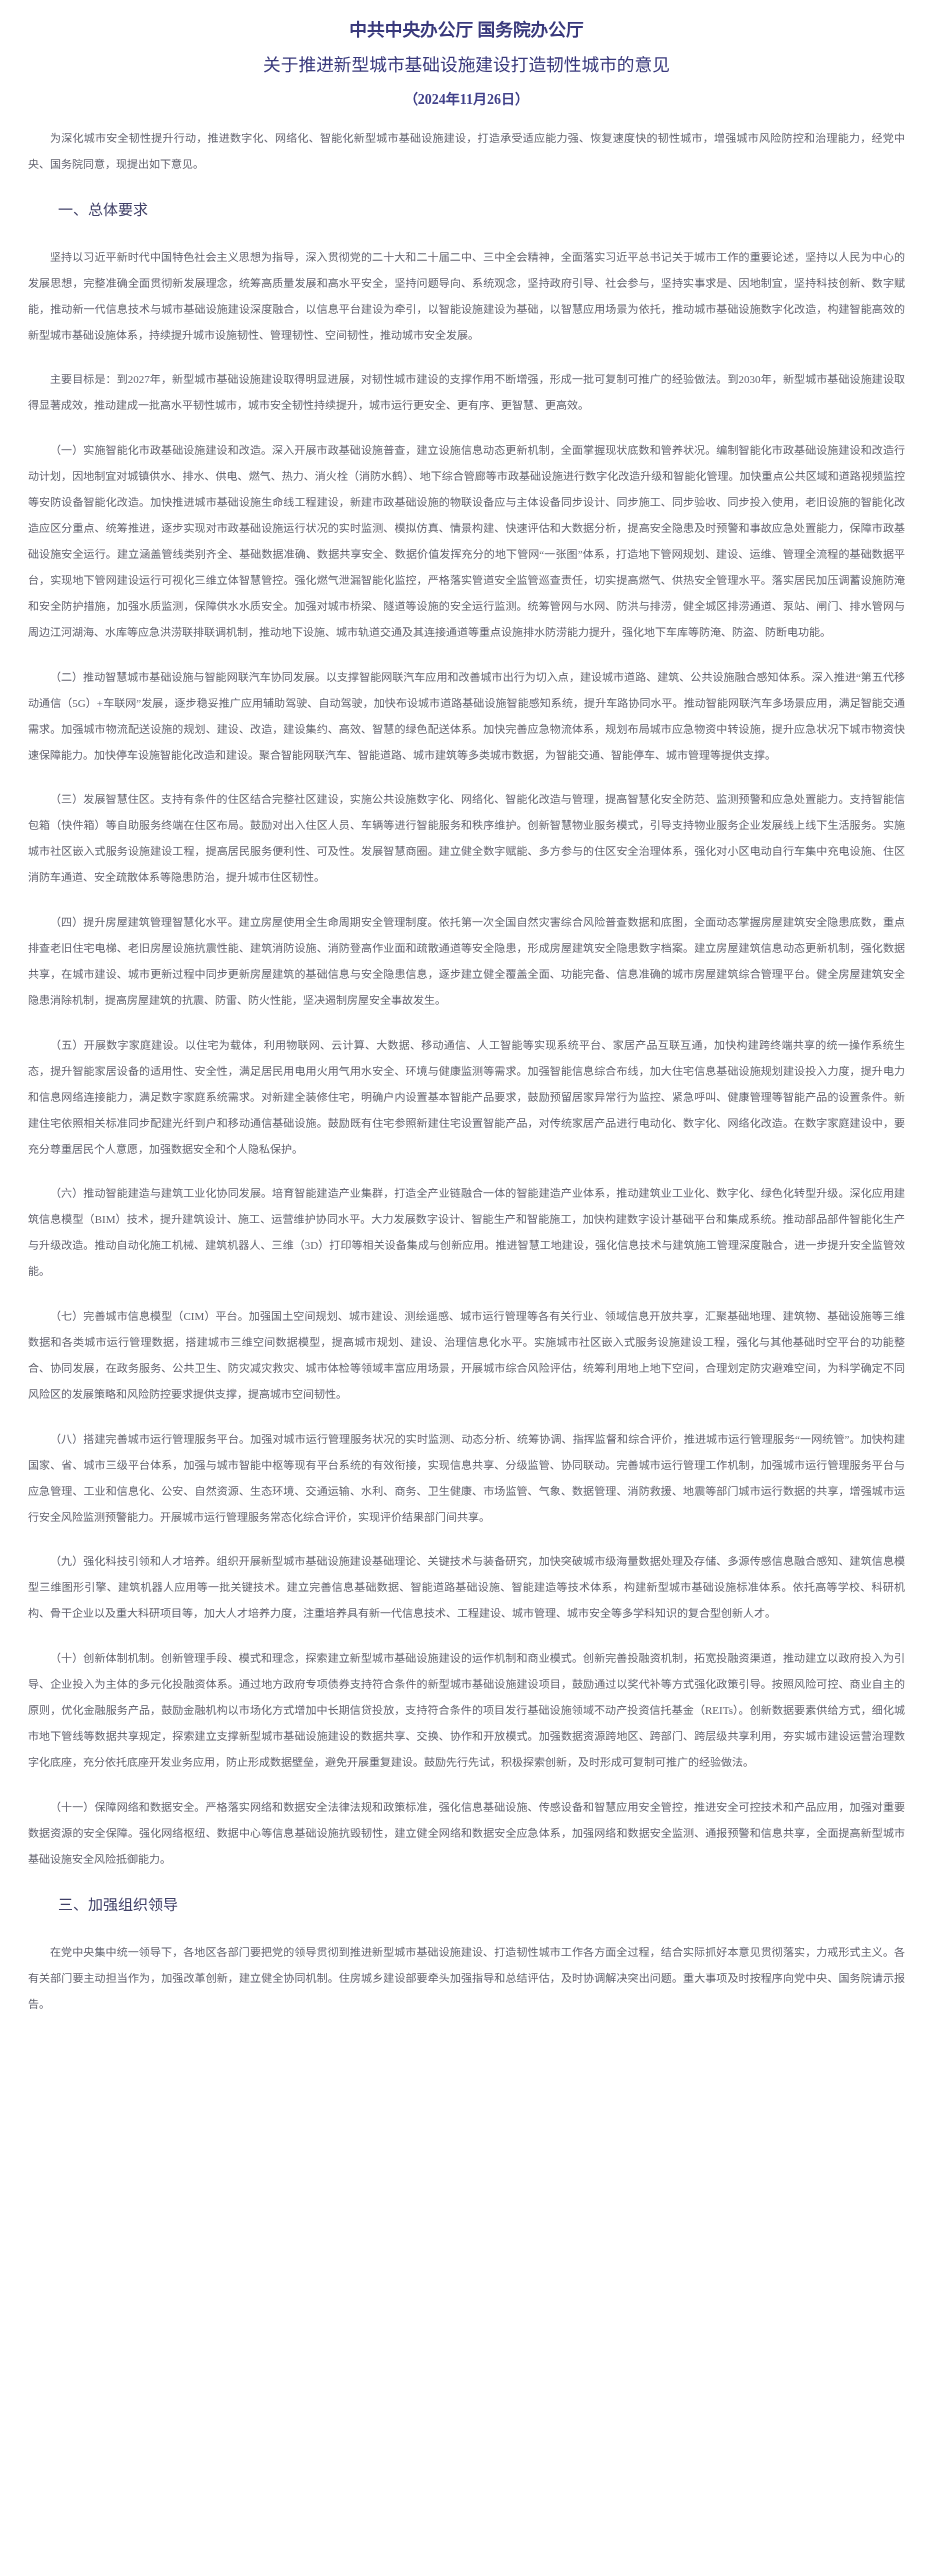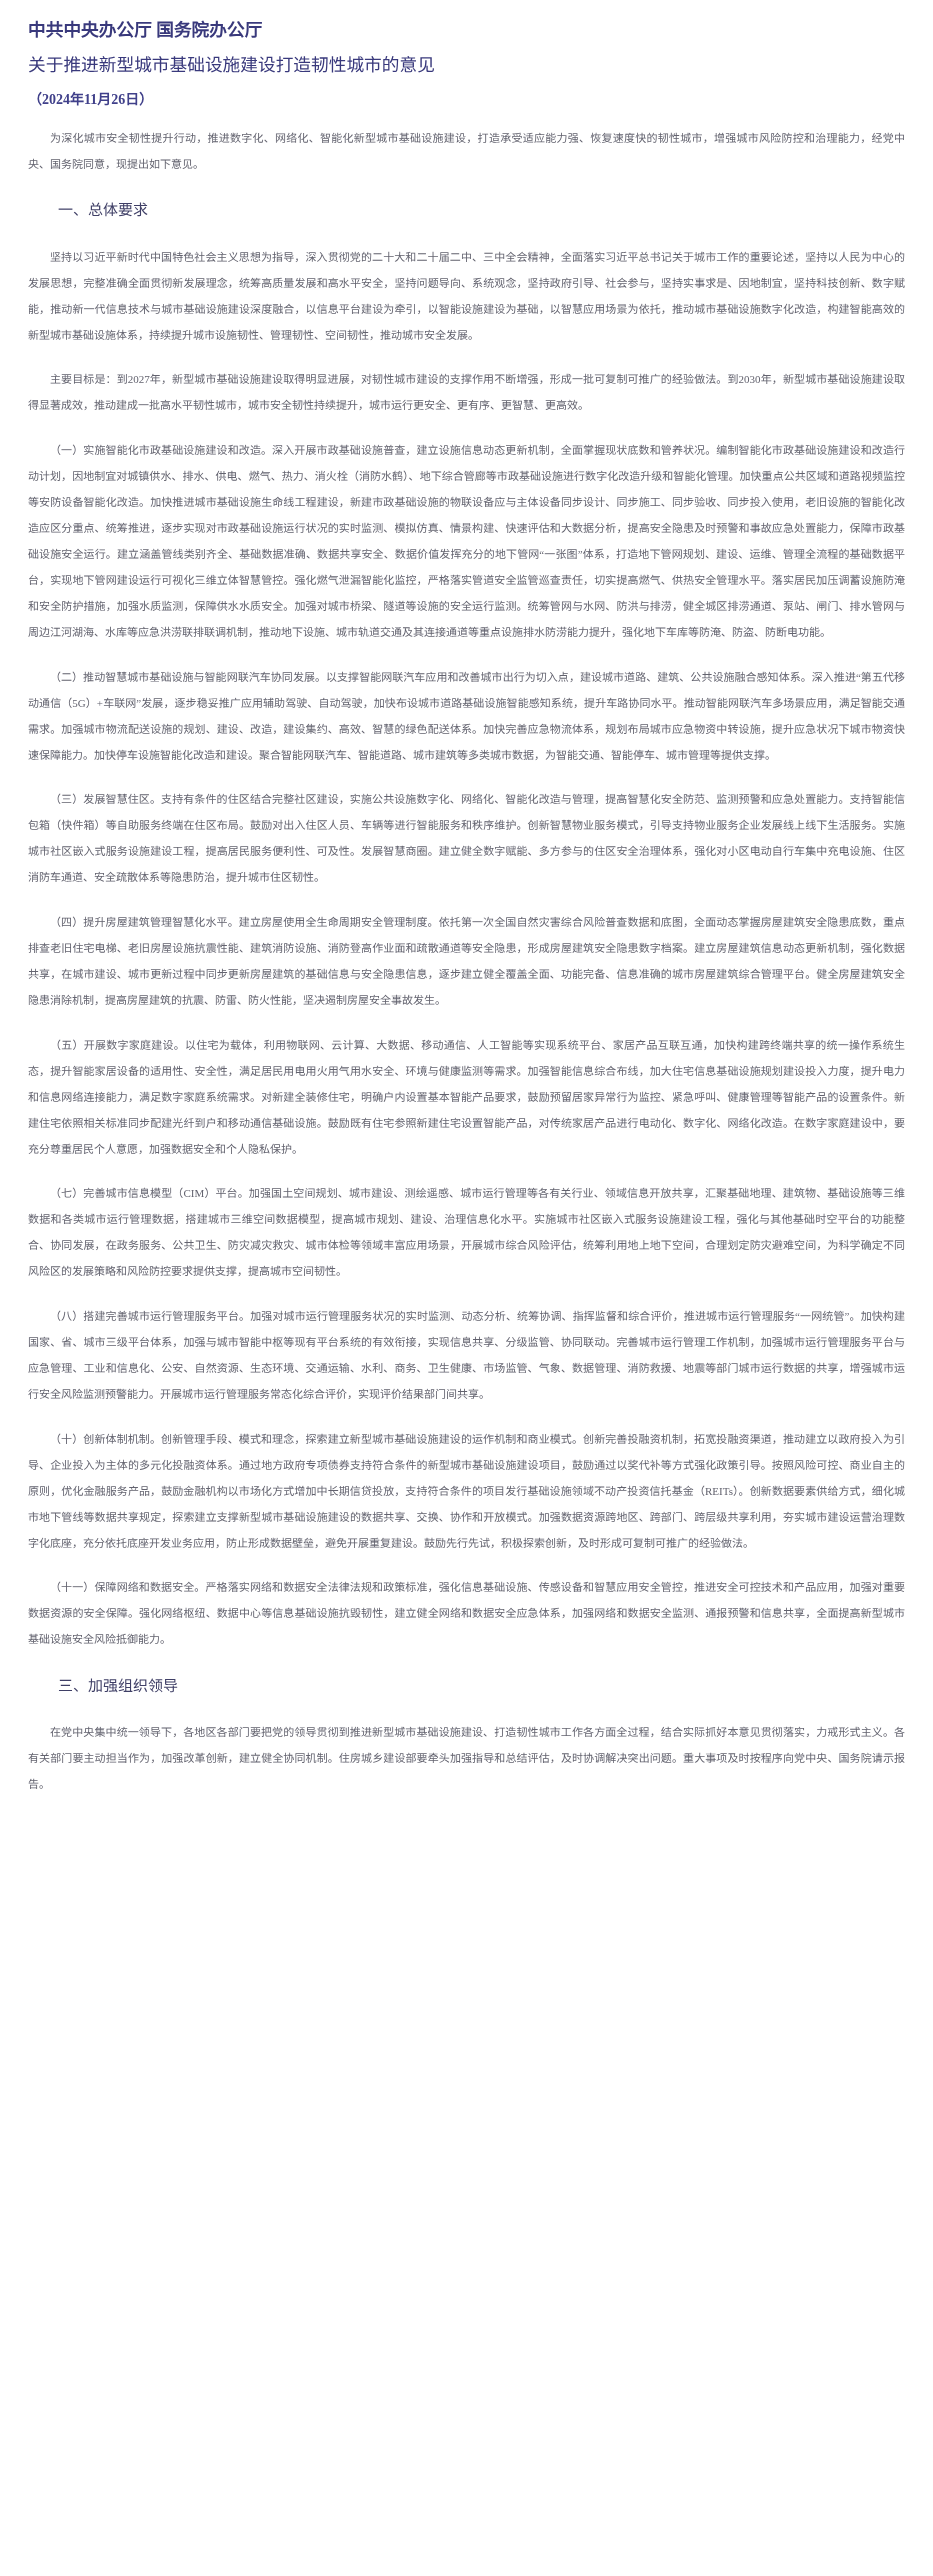--- a/index.html
+++ b/index.html
@@ -10,21 +10,21 @@
   body {
     width: 933px;
     font-family: "Liberation Serif", "DejaVu Serif", serif;
   }
   .page {
     width: 877px;
     padding: 13px 28px 56px 28px;
     background: #ffffff;
   }
   .doc-header {
-    text-align: left;
+    text-align: center;
     color: #39397c;
   }
   .doc-issuer {
     font-size: 17.7px;
     font-weight: bold;
     line-height: 35px;
   }
   .doc-title {
     font-size: 17.7px;
     font-weight: normal;
@@ -75,22 +75,24 @@
 
     <h3 class="sec-heading">一、总体要求</h3>
     <p class="para">坚持以习近平新时代中国特色社会主义思想为指导，深入贯彻党的二十大和二十届二中、三中全会精神，全面落实习近平总书记关于城市工作的重要论述，坚持以人民为中心的发展思想，完整准确全面贯彻新发展理念，统筹高质量发展和高水平安全，坚持问题导向、系统观念，坚持政府引导、社会参与，坚持实事求是、因地制宜，坚持科技创新、数字赋能，推动新一代信息技术与城市基础设施建设深度融合，以信息平台建设为牵引，以智能设施建设为基础，以智慧应用场景为依托，推动城市基础设施数字化改造，构建智能高效的新型城市基础设施体系，持续提升城市设施韧性、管理韧性、空间韧性，推动城市安全发展。</p>
     <p class="para">主要目标是：到2027年，新型城市基础设施建设取得明显进展，对韧性城市建设的支撑作用不断增强，形成一批可复制可推广的经验做法。到2030年，新型城市基础设施建设取得显著成效，推动建成一批高水平韧性城市，城市安全韧性持续提升，城市运行更安全、更有序、更智慧、更高效。</p>
 
     <p class="para">（一）实施智能化市政基础设施建设和改造。深入开展市政基础设施普查，建立设施信息动态更新机制，全面掌握现状底数和管养状况。编制智能化市政基础设施建设和改造行动计划，因地制宜对城镇供水、排水、供电、燃气、热力、消火栓（消防水鹤）、地下综合管廊等市政基础设施进行数字化改造升级和智能化管理。加快重点公共区域和道路视频监控等安防设备智能化改造。加快推进城市基础设施生命线工程建设，新建市政基础设施的物联设备应与主体设备同步设计、同步施工、同步验收、同步投入使用，老旧设施的智能化改造应区分重点、统筹推进，逐步实现对市政基础设施运行状况的实时监测、模拟仿真、情景构建、快速评估和大数据分析，提高安全隐患及时预警和事故应急处置能力，保障市政基础设施安全运行。建立涵盖管线类别齐全、基础数据准确、数据共享安全、数据价值发挥充分的地下管网“一张图”体系，打造地下管网规划、建设、运维、管理全流程的基础数据平台，实现地下管网建设运行可视化三维立体智慧管控。强化燃气泄漏智能化监控，严格落实管道安全监管巡查责任，切实提高燃气、供热安全管理水平。落实居民加压调蓄设施防淹和安全防护措施，加强水质监测，保障供水水质安全。加强对城市桥梁、隧道等设施的安全运行监测。统筹管网与水网、防洪与排涝，健全城区排涝通道、泵站、闸门、排水管网与周边江河湖海、水库等应急洪涝联排联调机制，推动地下设施、城市轨道交通及其连接通道等重点设施排水防涝能力提升，强化地下车库等防淹、防盗、防断电功能。</p>
     <p class="para">（二）推动智慧城市基础设施与智能网联汽车协同发展。以支撑智能网联汽车应用和改善城市出行为切入点，建设城市道路、建筑、公共设施融合感知体系。深入推进“第五代移动通信（5G）+车联网”发展，逐步稳妥推广应用辅助驾驶、自动驾驶，加快布设城市道路基础设施智能感知系统，提升车路协同水平。推动智能网联汽车多场景应用，满足智能交通需求。加强城市物流配送设施的规划、建设、改造，建设集约、高效、智慧的绿色配送体系。加快完善应急物流体系，规划布局城市应急物资中转设施，提升应急状况下城市物资快速保障能力。加快停车设施智能化改造和建设。聚合智能网联汽车、智能道路、城市建筑等多类城市数据，为智能交通、智能停车、城市管理等提供支撑。</p>
     <p class="para">（三）发展智慧住区。支持有条件的住区结合完整社区建设，实施公共设施数字化、网络化、智能化改造与管理，提高智慧化安全防范、监测预警和应急处置能力。支持智能信包箱（快件箱）等自助服务终端在住区布局。鼓励对出入住区人员、车辆等进行智能服务和秩序维护。创新智慧物业服务模式，引导支持物业服务企业发展线上线下生活服务。实施城市社区嵌入式服务设施建设工程，提高居民服务便利性、可及性。发展智慧商圈。建立健全数字赋能、多方参与的住区安全治理体系，强化对小区电动自行车集中充电设施、住区消防车通道、安全疏散体系等隐患防治，提升城市住区韧性。</p>
     <p class="para">（四）提升房屋建筑管理智慧化水平。建立房屋使用全生命周期安全管理制度。依托第一次全国自然灾害综合风险普查数据和底图，全面动态掌握房屋建筑安全隐患底数，重点排查老旧住宅电梯、老旧房屋设施抗震性能、建筑消防设施、消防登高作业面和疏散通道等安全隐患，形成房屋建筑安全隐患数字档案。建立房屋建筑信息动态更新机制，强化数据共享，在城市建设、城市更新过程中同步更新房屋建筑的基础信息与安全隐患信息，逐步建立健全覆盖全面、功能完备、信息准确的城市房屋建筑综合管理平台。健全房屋建筑安全隐患消除机制，提高房屋建筑的抗震、防雷、防火性能，坚决遏制房屋安全事故发生。</p>
     <p class="para">（五）开展数字家庭建设。以住宅为载体，利用物联网、云计算、大数据、移动通信、人工智能等实现系统平台、家居产品互联互通，加快构建跨终端共享的统一操作系统生态，提升智能家居设备的适用性、安全性，满足居民用电用火用气用水安全、环境与健康监测等需求。加强智能信息综合布线，加大住宅信息基础设施规划建设投入力度，提升电力和信息网络连接能力，满足数字家庭系统需求。对新建全装修住宅，明确户内设置基本智能产品要求，鼓励预留居家异常行为监控、紧急呼叫、健康管理等智能产品的设置条件。新建住宅依照相关标准同步配建光纤到户和移动通信基础设施。鼓励既有住宅参照新建住宅设置智能产品，对传统家居产品进行电动化、数字化、网络化改造。在数字家庭建设中，要充分尊重居民个人意愿，加强数据安全和个人隐私保护。</p>
+    <p class="para">（六）推动智能建造与建筑工业化协同发展。培育智能建造产业集群，打造全产业链融合一体的智能建造产业体系，推动建筑业工业化、数字化、绿色化转型升级。深化应用建筑信息模型（BIM）技术，提升建筑设计、施工、运营维护协同水平。大力发展数字设计、智能生产和智能施工，加快构建数字设计基础平台和集成系统。推动部品部件智能化生产与升级改造。推动自动化施工机械、建筑机器人、三维（3D）打印等相关设备集成与创新应用。推进智慧工地建设，强化信息技术与建筑施工管理深度融合，进一步提升安全监管效能。</p>
     <p class="para">（七）完善城市信息模型（CIM）平台。加强国土空间规划、城市建设、测绘遥感、城市运行管理等各有关行业、领域信息开放共享，汇聚基础地理、建筑物、基础设施等三维数据和各类城市运行管理数据，搭建城市三维空间数据模型，提高城市规划、建设、治理信息化水平。实施城市社区嵌入式服务设施建设工程，强化与其他基础时空平台的功能整合、协同发展，在政务服务、公共卫生、防灾减灾救灾、城市体检等领域丰富应用场景，开展城市综合风险评估，统筹利用地上地下空间，合理划定防灾避难空间，为科学确定不同风险区的发展策略和风险防控要求提供支撑，提高城市空间韧性。</p>
     <p class="para">（八）搭建完善城市运行管理服务平台。加强对城市运行管理服务状况的实时监测、动态分析、统筹协调、指挥监督和综合评价，推进城市运行管理服务“一网统管”。加快构建国家、省、城市三级平台体系，加强与城市智能中枢等现有平台系统的有效衔接，实现信息共享、分级监管、协同联动。完善城市运行管理工作机制，加强城市运行管理服务平台与应急管理、工业和信息化、公安、自然资源、生态环境、交通运输、水利、商务、卫生健康、市场监管、气象、数据管理、消防救援、地震等部门城市运行数据的共享，增强城市运行安全风险监测预警能力。开展城市运行管理服务常态化综合评价，实现评价结果部门间共享。</p>
+    <p class="para">（九）强化科技引领和人才培养。组织开展新型城市基础设施建设基础理论、关键技术与装备研究，加快突破城市级海量数据处理及存储、多源传感信息融合感知、建筑信息模型三维图形引擎、建筑机器人应用等一批关键技术。建立完善信息基础数据、智能道路基础设施、智能建造等技术体系，构建新型城市基础设施标准体系。依托高等学校、科研机构、骨干企业以及重大科研项目等，加大人才培养力度，注重培养具有新一代信息技术、工程建设、城市管理、城市安全等多学科知识的复合型创新人才。</p>
     <p class="para">（十）创新体制机制。创新管理手段、模式和理念，探索建立新型城市基础设施建设的运作机制和商业模式。创新完善投融资机制，拓宽投融资渠道，推动建立以政府投入为引导、企业投入为主体的多元化投融资体系。通过地方政府专项债券支持符合条件的新型城市基础设施建设项目，鼓励通过以奖代补等方式强化政策引导。按照风险可控、商业自主的原则，优化金融服务产品，鼓励金融机构以市场化方式增加中长期信贷投放，支持符合条件的项目发行基础设施领域不动产投资信托基金（REITs）。创新数据要素供给方式，细化城市地下管线等数据共享规定，探索建立支撑新型城市基础设施建设的数据共享、交换、协作和开放模式。加强数据资源跨地区、跨部门、跨层级共享利用，夯实城市建设运营治理数字化底座，充分依托底座开发业务应用，防止形成数据壁垒，避免开展重复建设。鼓励先行先试，积极探索创新，及时形成可复制可推广的经验做法。</p>
     <p class="para">（十一）保障网络和数据安全。严格落实网络和数据安全法律法规和政策标准，强化信息基础设施、传感设备和智慧应用安全管控，推进安全可控技术和产品应用，加强对重要数据资源的安全保障。强化网络枢纽、数据中心等信息基础设施抗毁韧性，建立健全网络和数据安全应急体系，加强网络和数据安全监测、通报预警和信息共享，全面提高新型城市基础设施安全风险抵御能力。</p>
 
     <h3 class="sec-heading">三、加强组织领导</h3>
     <p class="para">在党中央集中统一领导下，各地区各部门要把党的领导贯彻到推进新型城市基础设施建设、打造韧性城市工作各方面全过程，结合实际抓好本意见贯彻落实，力戒形式主义。各有关部门要主动担当作为，加强改革创新，建立健全协同机制。住房城乡建设部要牵头加强指导和总结评估，及时协调解决突出问题。重大事项及时按程序向党中央、国务院请示报告。</p>
 
   </div>
 </div>
 
 

